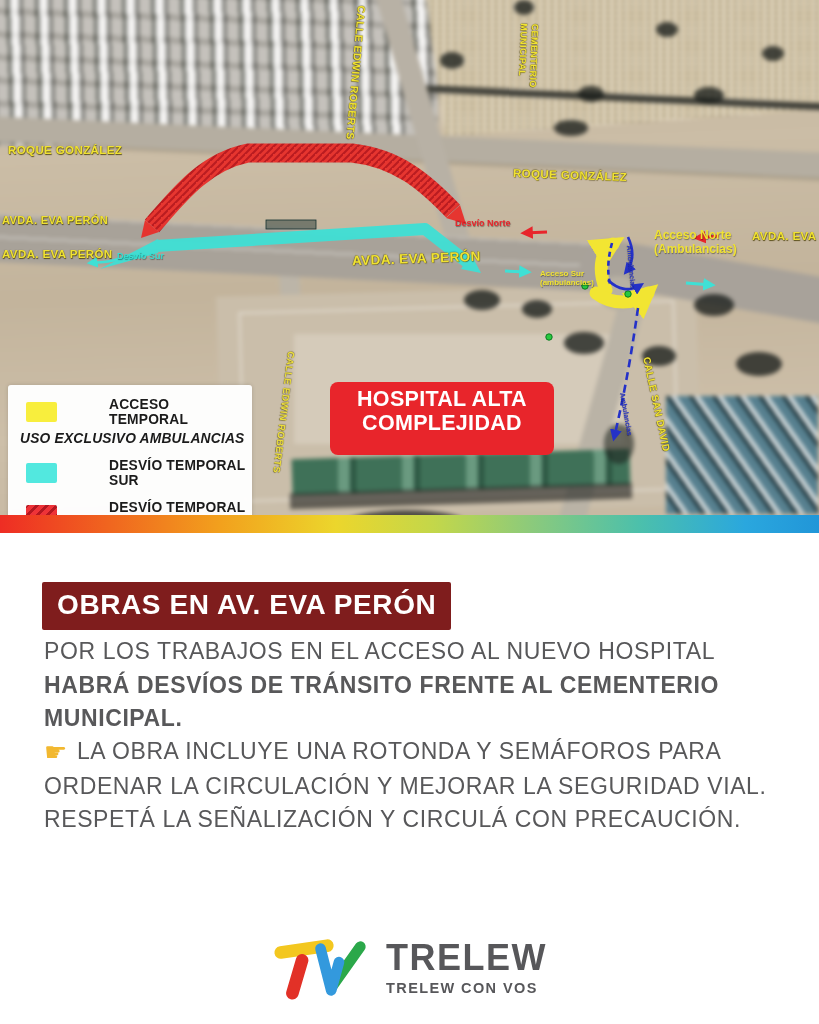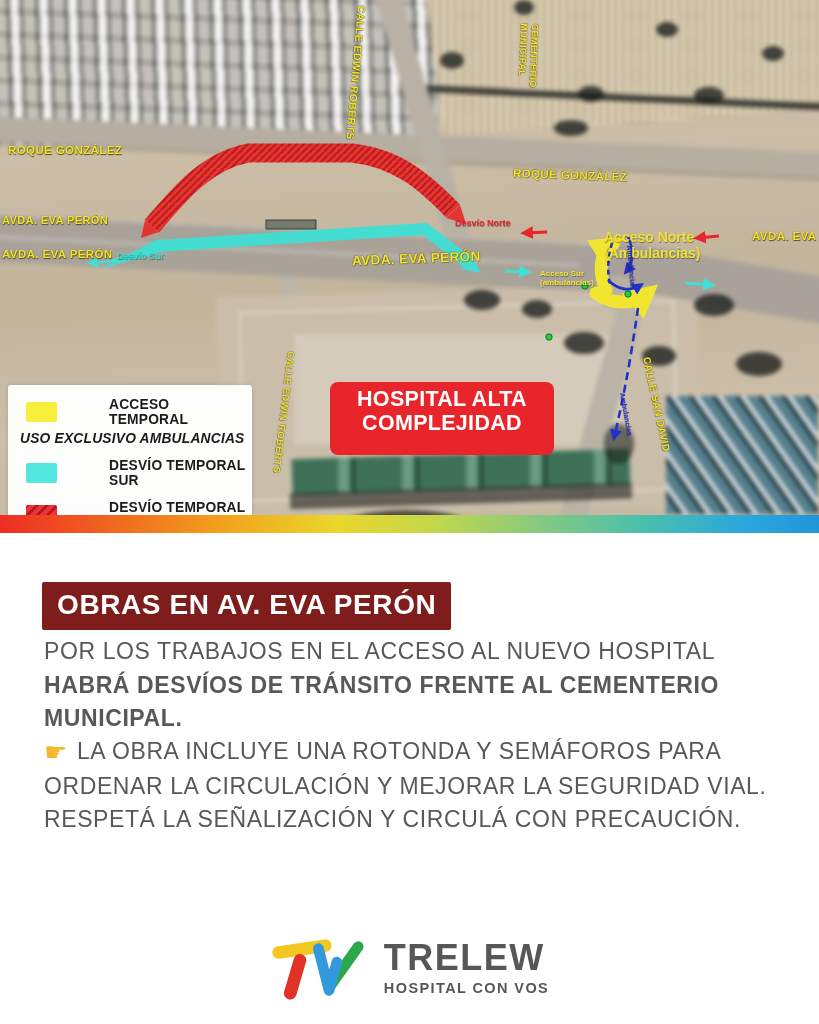--- a/index.html
+++ b/index.html
@@ -194,21 +194,21 @@
       <div>MUNICIPAL</div>
     </div>
     <div class="slabel" style="left:2px;top:214px;font-size:11px;">AVDA. EVA PERÓN</div>
     <div class="slabel" style="left:2px;top:248px;">AVDA. EVA PERÓN</div>
     <div class="slabel" style="left:352px;top:251px;font-size:13.5px;transform:rotate(-2deg);">AVDA. EVA PERÓN</div>
     <div class="slabel" style="left:752px;top:230px;">AVDA. EVA PERÓN</div>
     <div class="slabel" style="left:652px;top:356px;font-size:10px;transform:rotate(78deg);transform-origin:top left;">CALLE SAN DAVID</div>
 
     <div class="rlabel" style="left:455px;top:218px;color:#e8252b;">Desvío Norte</div>
     <div class="rlabel" style="left:117px;top:251px;color:#35dfd2;">Desvío Sur</div>
-    <div class="rlabel" style="left:604px;top:229px;color:#f0e232;font-size:14px;">
+    <div class="rlabel" style="left:654px;top:229px;color:#f0e232;font-size:12px;">
       <div>Acceso Norte</div>
       <div>(Ambulancias)</div>
     </div>
     <div class="rlabel" style="left:540px;top:269px;color:#f0e232;font-size:8px;">
       <div>Acceso Sur</div>
       <div>(ambulancias)</div>
     </div>
     <div class="rlabel" style="left:633px;top:245px;color:#2431c8;font-size:7px;transform:rotate(85deg);transform-origin:top left;">Ambulancias</div>
     <div class="rlabel" style="left:626px;top:392px;color:#2431c8;font-size:7px;transform:rotate(80deg);transform-origin:top left;">Ambulancias</div>
 
@@ -249,18 +249,18 @@
 
     <div class="logo">
       <svg width="98" height="66" viewBox="0 0 100 68">
         <path d="M8 18 L56 11" stroke="#f3c71f" stroke-width="13" stroke-linecap="round" fill="none"></path>
         <path d="M30 26 L20 60" stroke="#e23127" stroke-width="13" stroke-linecap="round" fill="none"></path>
         <path d="M61 53 L90 12" stroke="#2ba84a" stroke-width="11" stroke-linecap="round" fill="none"></path>
         <path d="M49 14 L60 57 L68 28" stroke="#3399dd" stroke-width="11" stroke-linecap="round" stroke-linejoin="round" fill="none"></path>
       </svg>
       <div class="logo-text">
         <div class="brand">TRELEW</div>
-        <div class="tagline">HOSPITAL CON VOS</div>
+        <div class="tagline">TRELEW CON VOS</div>
       </div>
     </div>
   </div>
 
 </div>
 
 </body></html>

